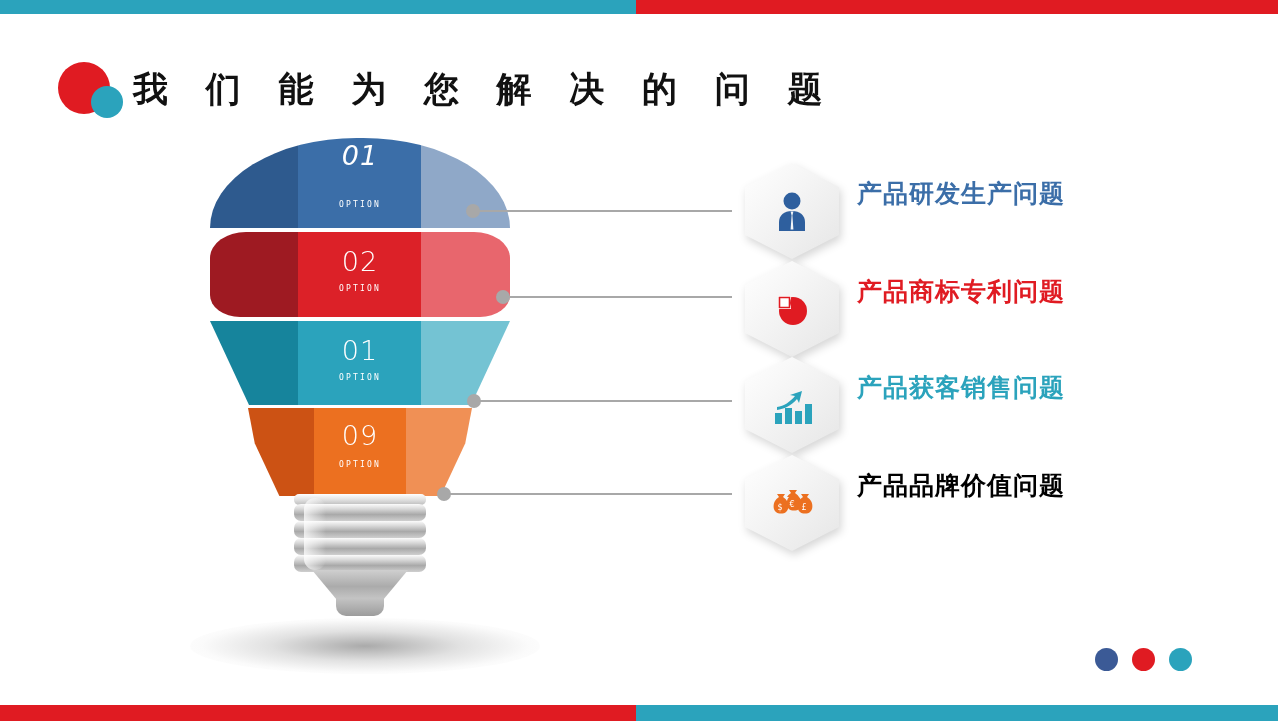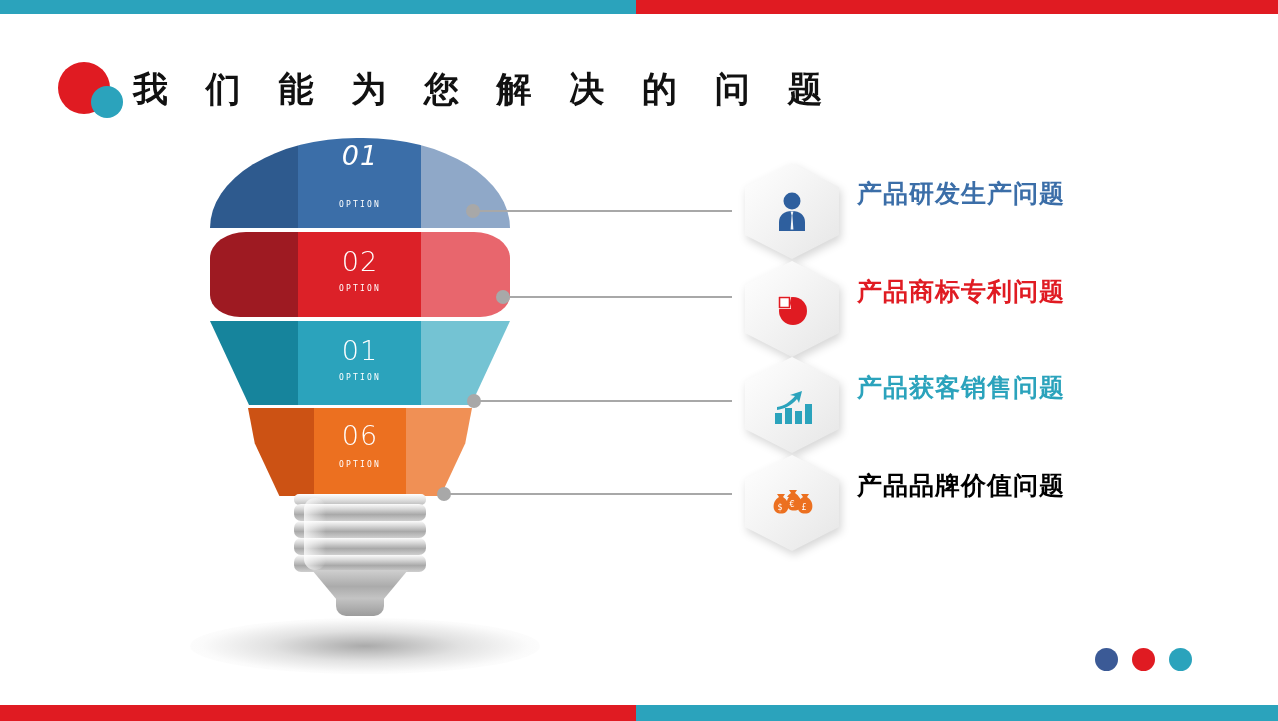--- a/index.html
+++ b/index.html
@@ -188,21 +188,21 @@
       <div class="sl s2" style="background: rgb(43, 163, 188);"></div>
       <div class="sl s3" style="background: rgb(116, 195, 211);"></div>
       <div class="num">01</div>
       <div class="opt">OPTION</div>
     </div>
 
     <div class="band" id="band4">
       <div class="sl s1" style="background: rgb(204, 82, 20);"></div>
       <div class="sl s2" style="background: rgb(236, 112, 32);"></div>
       <div class="sl s3" style="background: rgb(240, 144, 85);"></div>
-      <div class="num">06</div>
+      <div class="num">09</div>
       <div class="opt">OPTION</div>
     </div>
 
     <div class="base">
       <div class="ring r0"></div>
       <div class="ring r1"></div>
       <div class="ring r2"></div>
       <div class="ring r3"></div>
       <div class="ring r4"></div>
       <div class="tip"></div>

